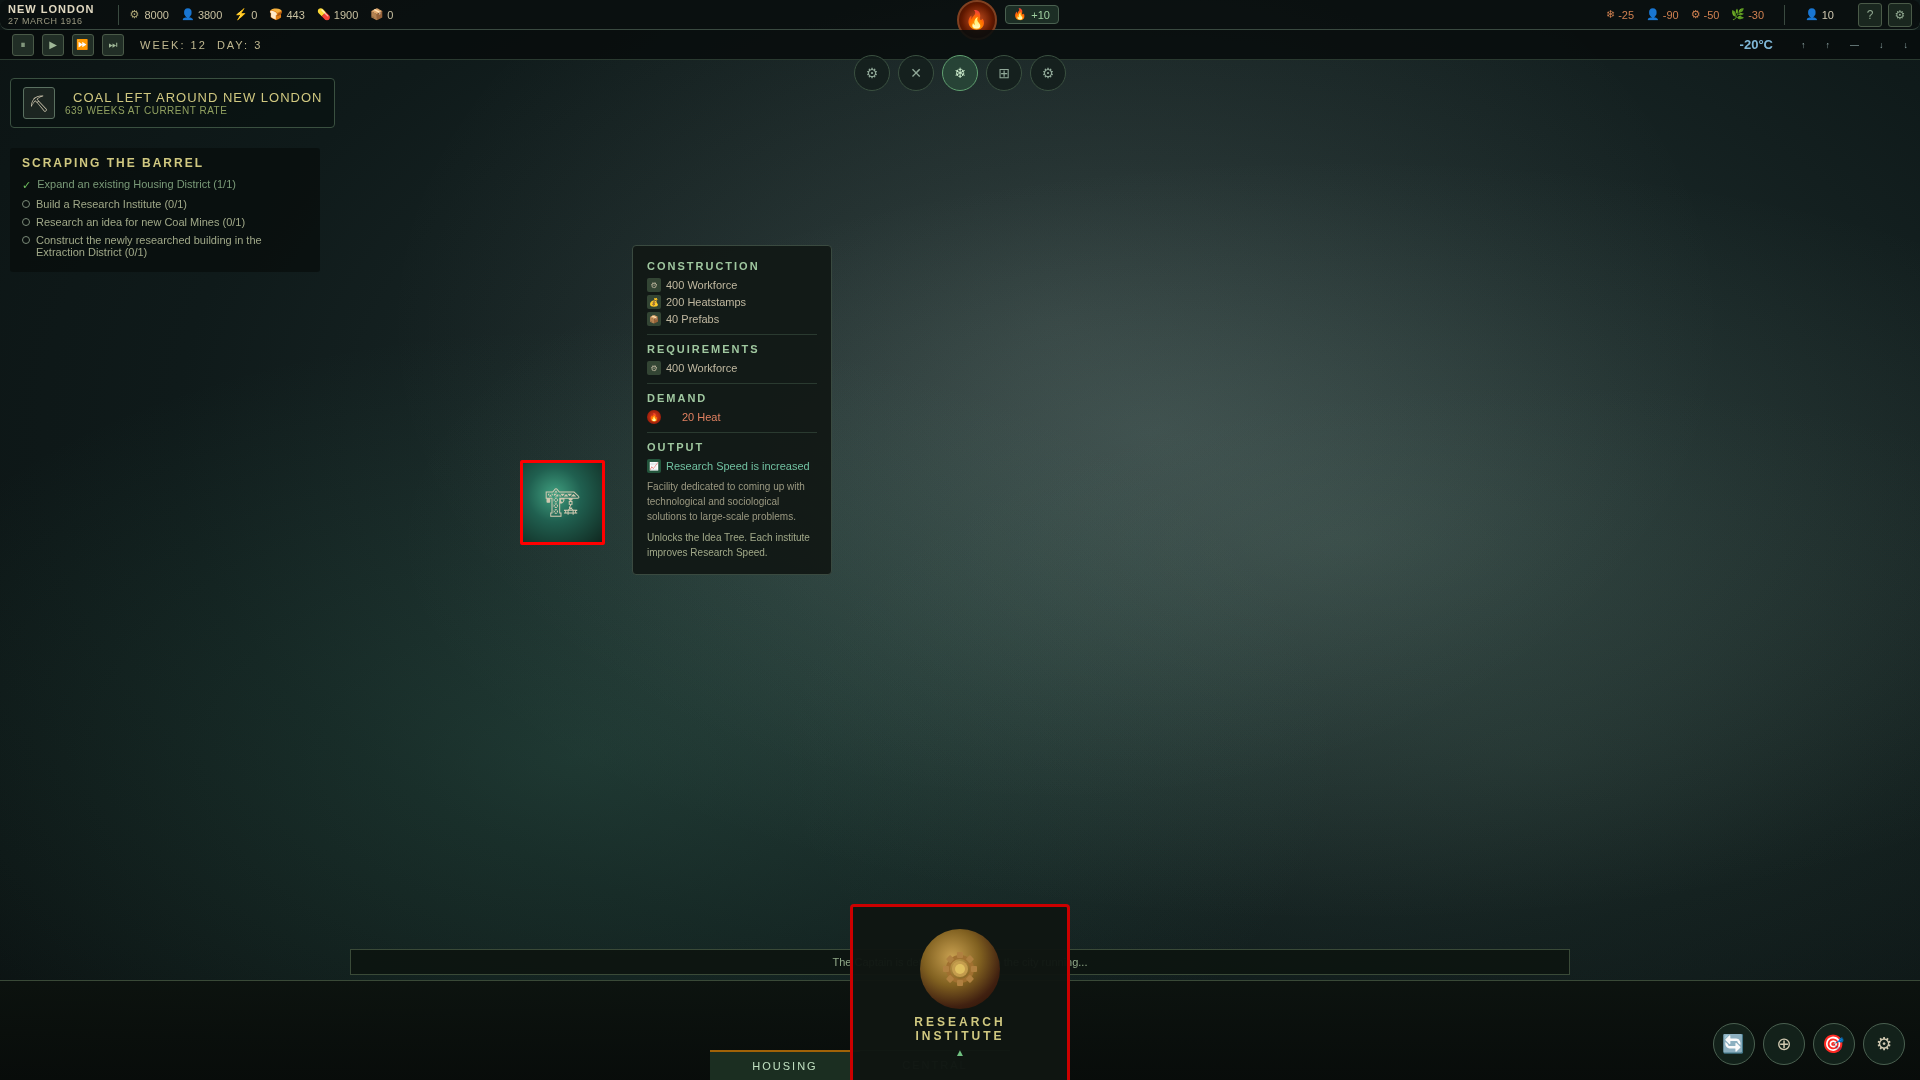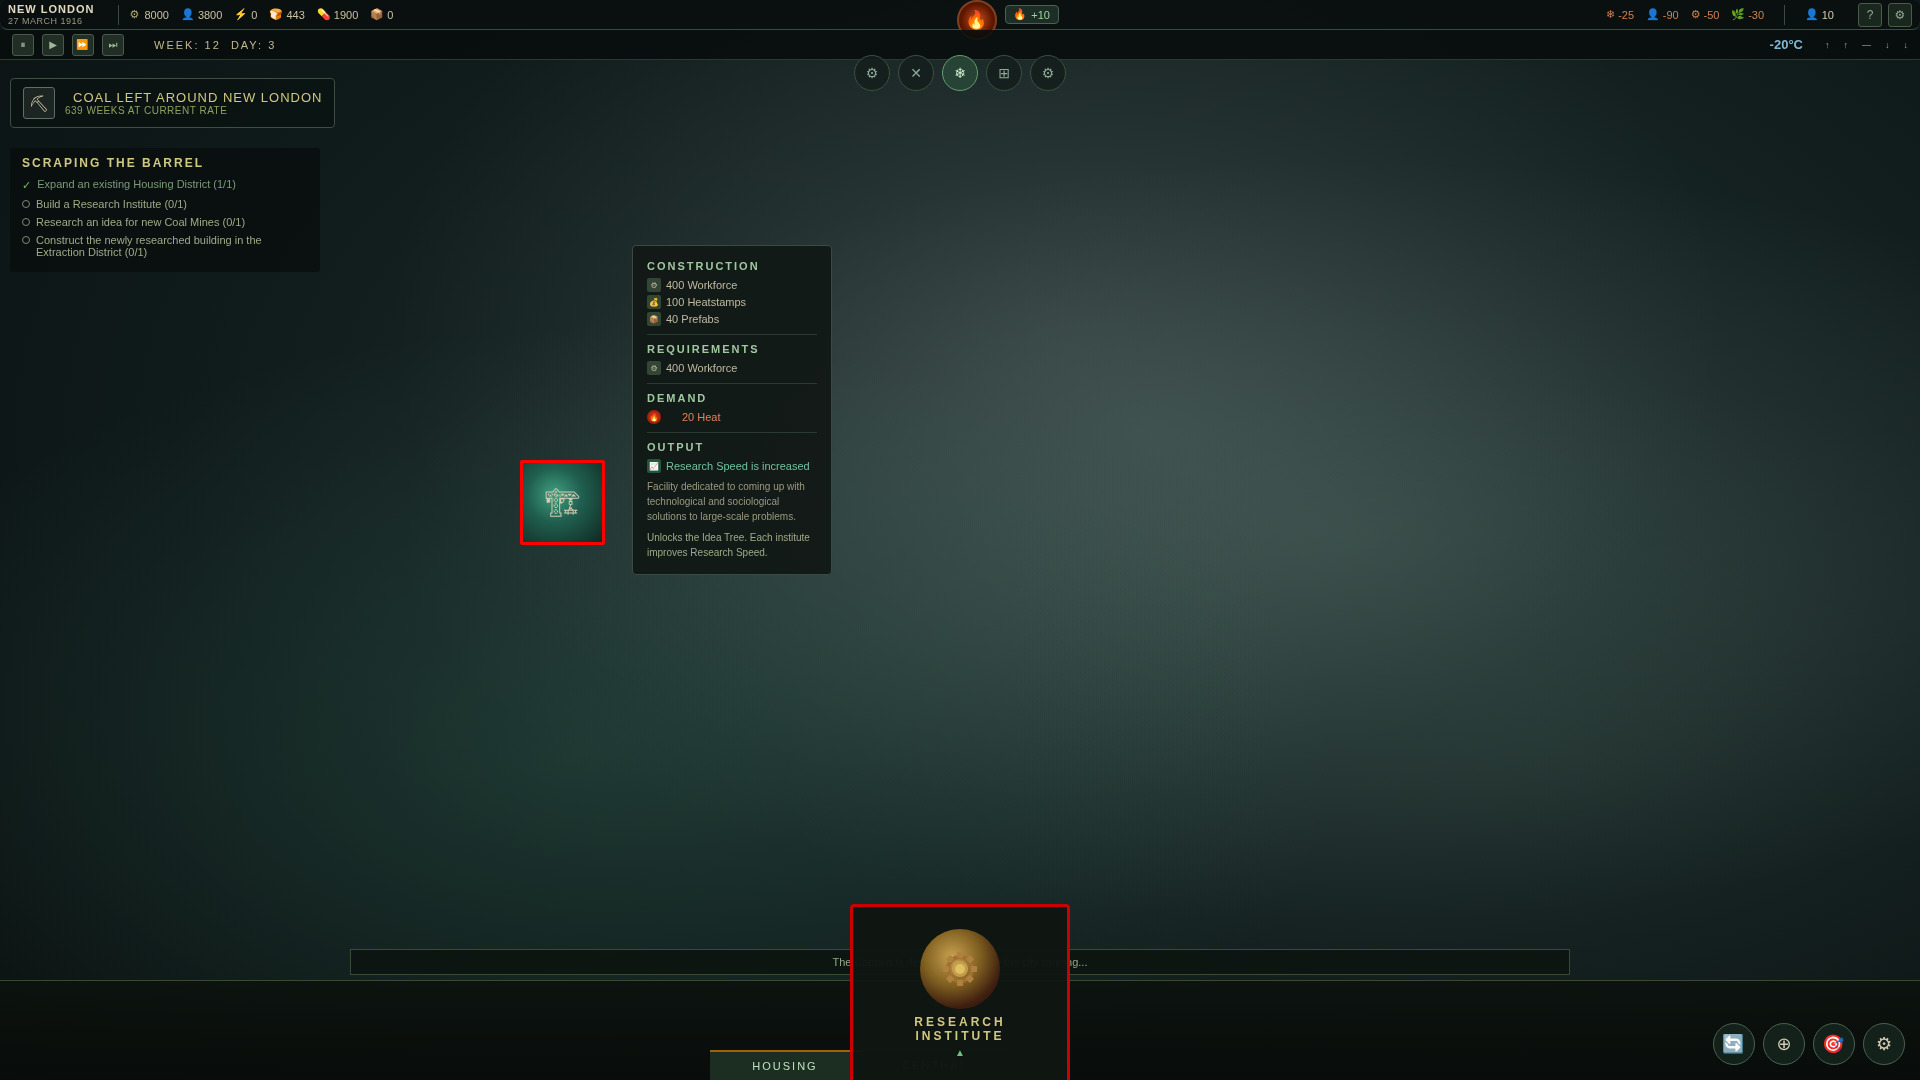--- a/index.html
+++ b/index.html
@@ -174,21 +174,21 @@
       justify-content: center;
       font-size: 10px;
       color: #a0b898;
       cursor: pointer;
     }
 
     .week-day-display {
       font-size: 11px;
       color: #c0b890;
       letter-spacing: 2px;
-      margin-left: 22px;
+      margin-left: 8px;
     }
 
     
     #nav-icons {
       position: absolute;
       top: 55px;
       left: 50%;
       transform: translateX(-50%);
       display: flex;
       gap: 8px;
@@ -634,21 +634,21 @@
   <div class="ctrl-btn">▶</div>
   <div class="ctrl-btn">⏩</div>
   <div class="ctrl-btn">⏭</div>
   <div class="week-day-display">
     <span>WEEK:</span>
     <span>12</span>&nbsp;
     <span>DAY:</span>
     <span>3</span>
   </div>
 
-  <div style="margin-left:auto;display:flex;align-items:center;gap:14px;">
+  <div style="margin-left:auto;display:flex;align-items:center;gap:20px;">
     <span class="temp-main">-20°C</span>
     <span class="temp-tick-val">↑</span>
     <span class="temp-tick-val">↑</span>
     <span class="temp-tick-val">—</span>
     <span class="temp-tick-val">↓</span>
     <span class="temp-tick-val">↓</span>
   </div>
 </div>
 
 <div id="nav-icons">
@@ -689,21 +689,21 @@
 
 <div id="info-panel">
 
   <div class="info-section-title">CONSTRUCTION</div>
   <div class="info-row">
     <div class="info-icon">⚙</div>
     <span>400 Workforce</span>
   </div>
   <div class="info-row">
     <div class="info-icon">💰</div>
-    <span>100 Heatstamps</span>
+    <span>200 Heatstamps</span>
   </div>
   <div class="info-row">
     <div class="info-icon">📦</div>
     <span>40 Prefabs</span>
   </div>
 
   <div class="info-separator"></div>
 
   <div class="info-section-title">REQUIREMENTS</div>
   <div class="info-row">

